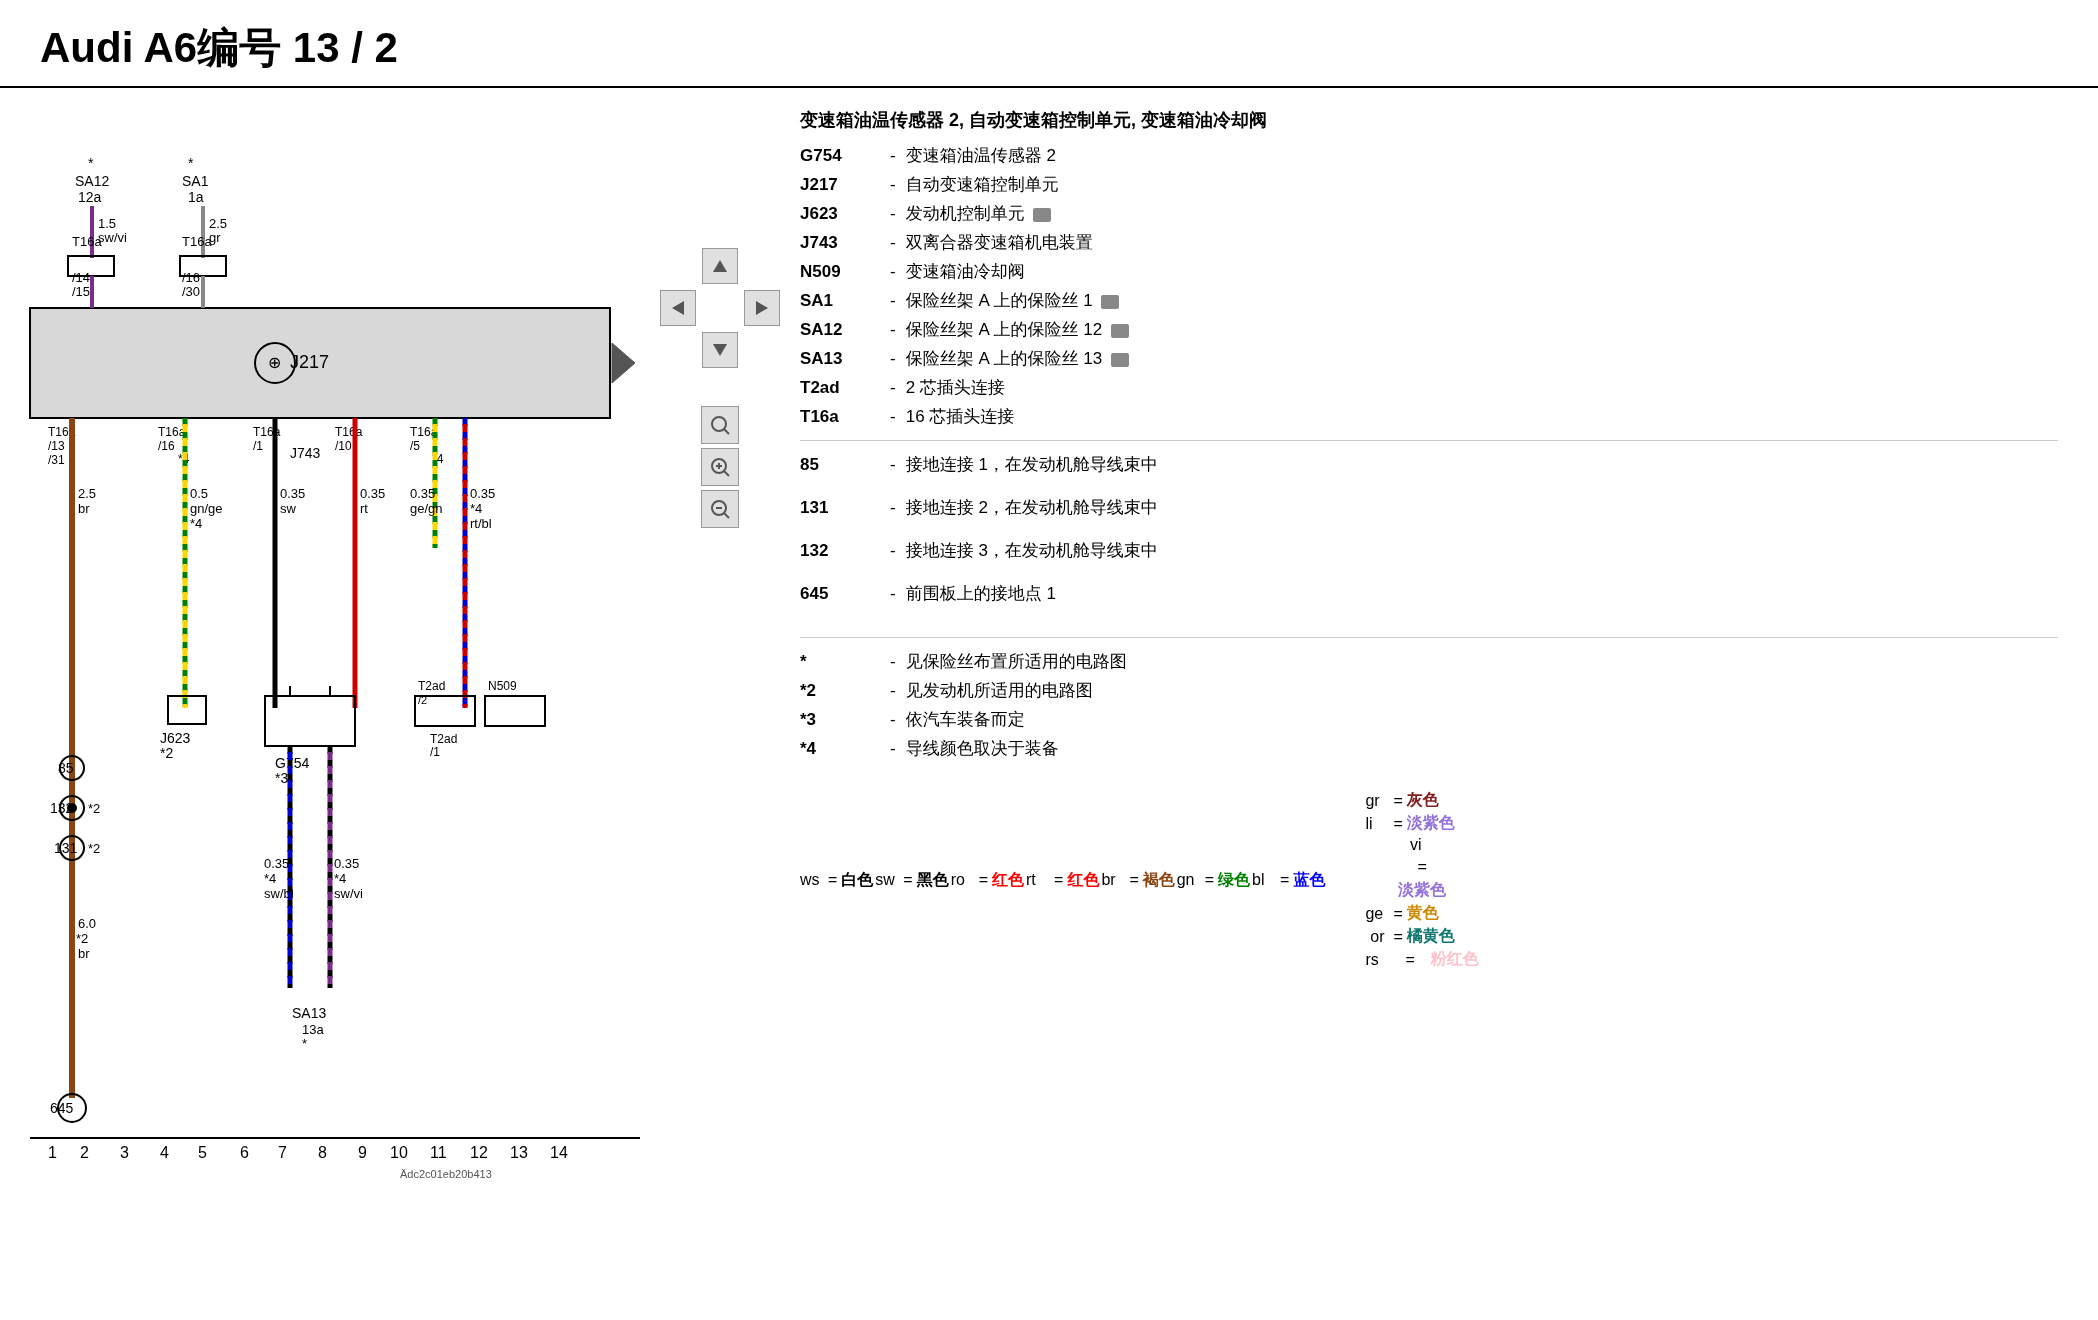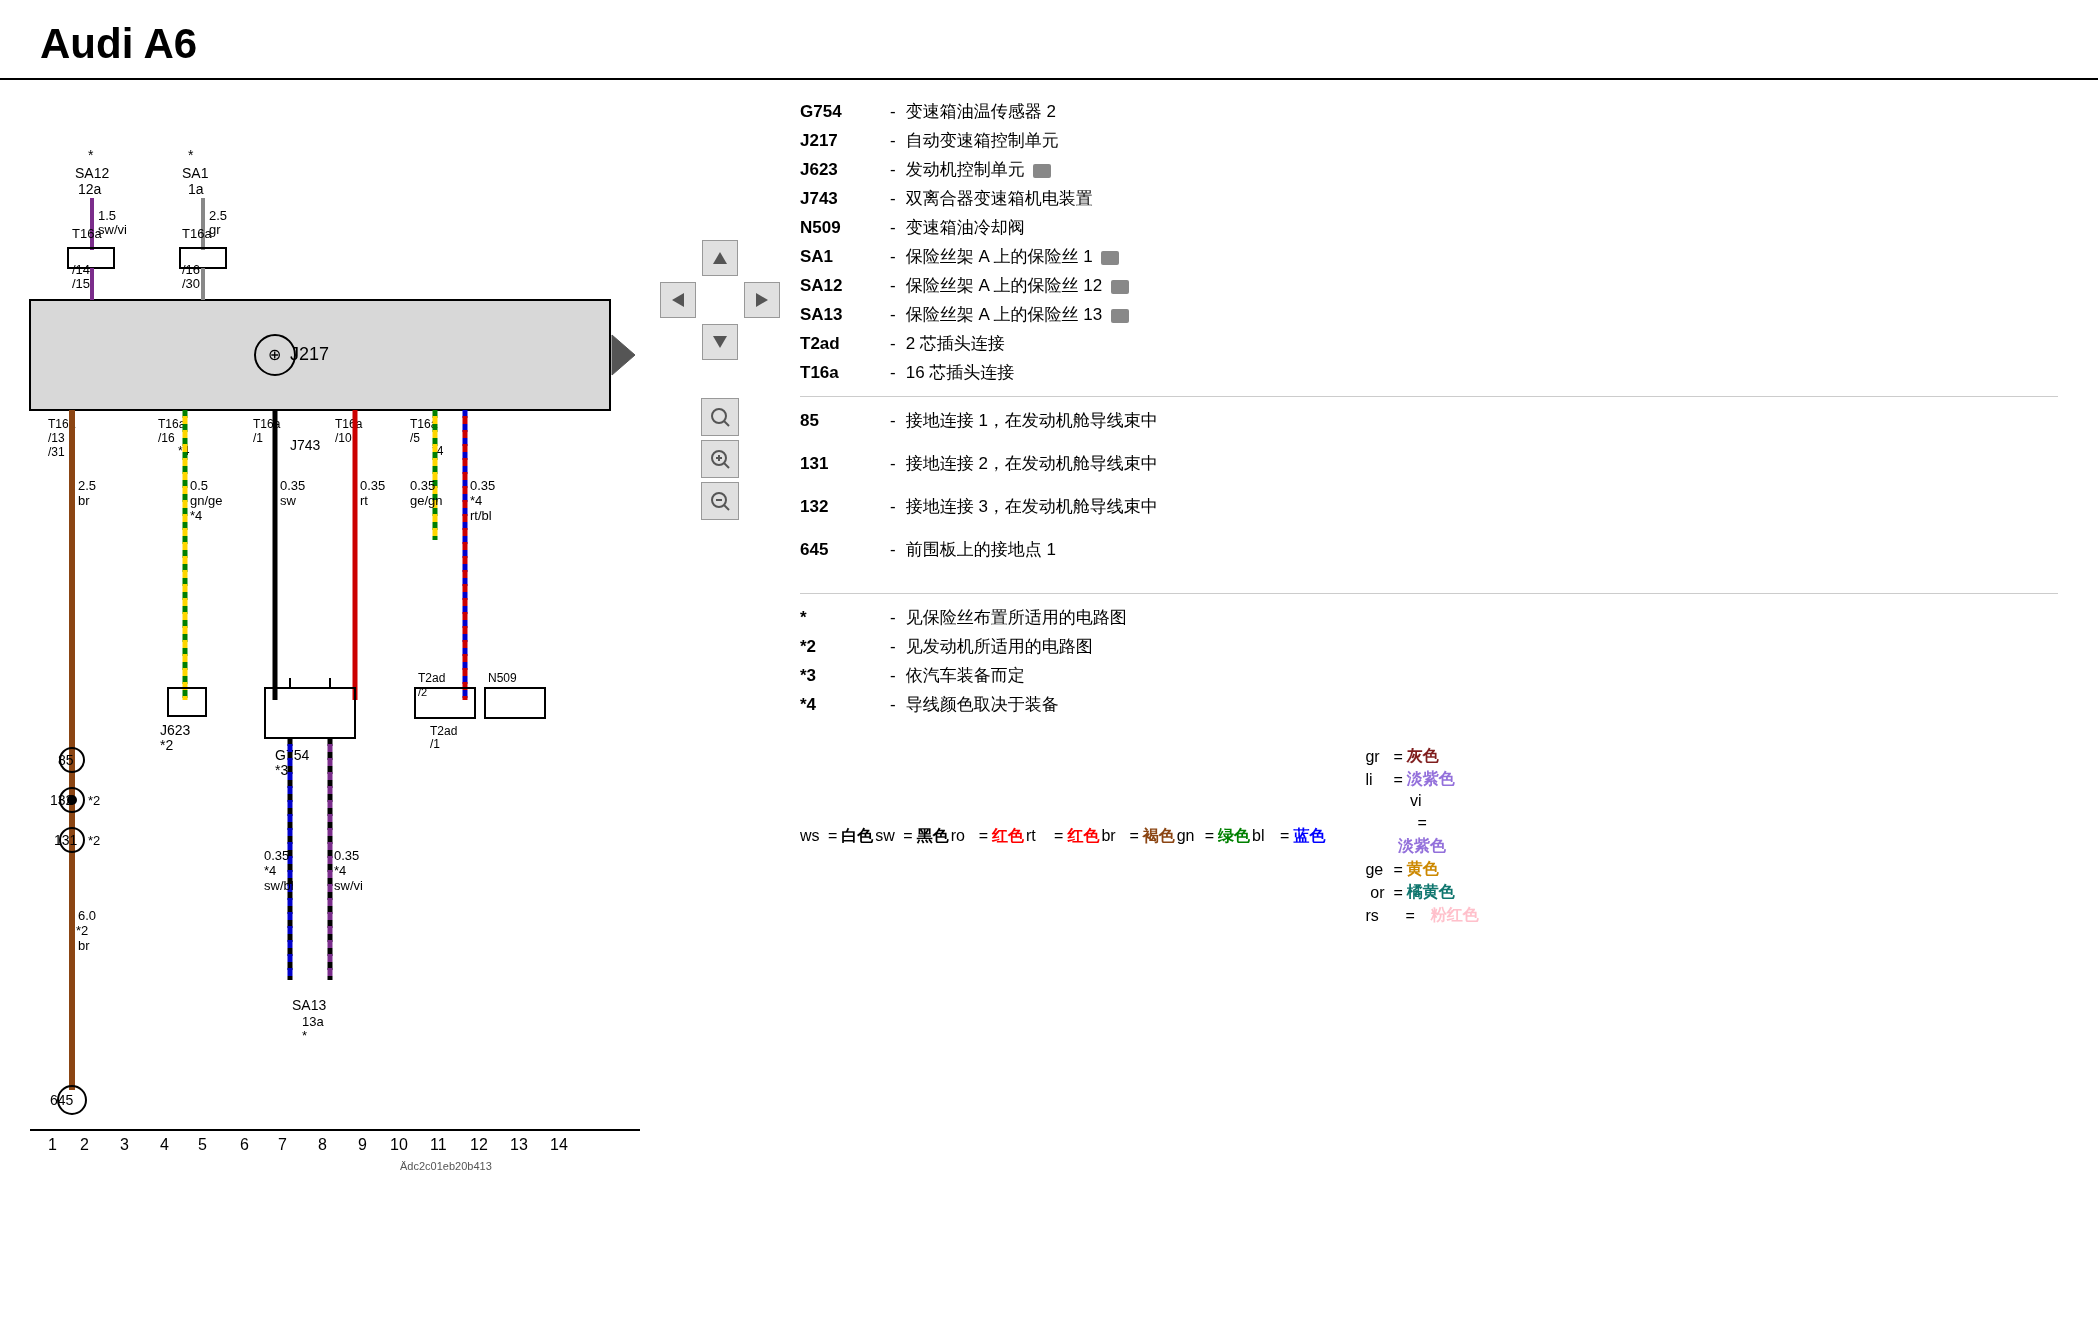--- a/index.html
+++ b/index.html
@@ -101,20 +101,21 @@
       position: absolute;
       top: 60px;
       left: 20px;
     }
   </style>
 </head>
 <body>
 
 <div class="header">
   <div class="brand-title">Audi A6</div>
+  <div class="doc-number">编号  13 / 2</div>
 </div>
 
 <div class="main-content">
 
   <div class="diagram-area">
     <svg class="circuit-svg" width="640" height="1160">
 
       <text x="68" y="20" font-size="14" fill="#000" font-family="Arial">*</text>
       <text x="55" y="38" font-size="14" fill="#000" font-family="Arial">SA12</text>
       <text x="58" y="54" font-size="14" fill="#000" font-family="Arial">12a</text>
@@ -326,20 +327,21 @@
         <svg width="22" height="22" viewBox="0 0 22 22">
           <circle cx="10" cy="10" r="7" fill="none" stroke="#555" stroke-width="2"></circle>
           <line x1="15" y1="15" x2="20" y2="20" stroke="#555" stroke-width="2"></line>
           <line x1="7" y1="10" x2="13" y2="10" stroke="#555" stroke-width="2"></line>
         </svg>
       </div>
     </div>
   </div>
 
   <div class="legend-area">
+    <div class="legend-title">变速箱油温传感器 2, 自动变速箱控制单元, 变速箱油冷却阀</div>
 
     <div id="legend-items-container">
         <div class="legend-item">
           <span class="legend-code">G754</span>
           <span class="legend-dash">-</span>
           <span class="legend-desc">变速箱油温传感器 2</span>
         </div>
         <div class="legend-item">
           <span class="legend-code">J217</span>
           <span class="legend-dash">-</span>

